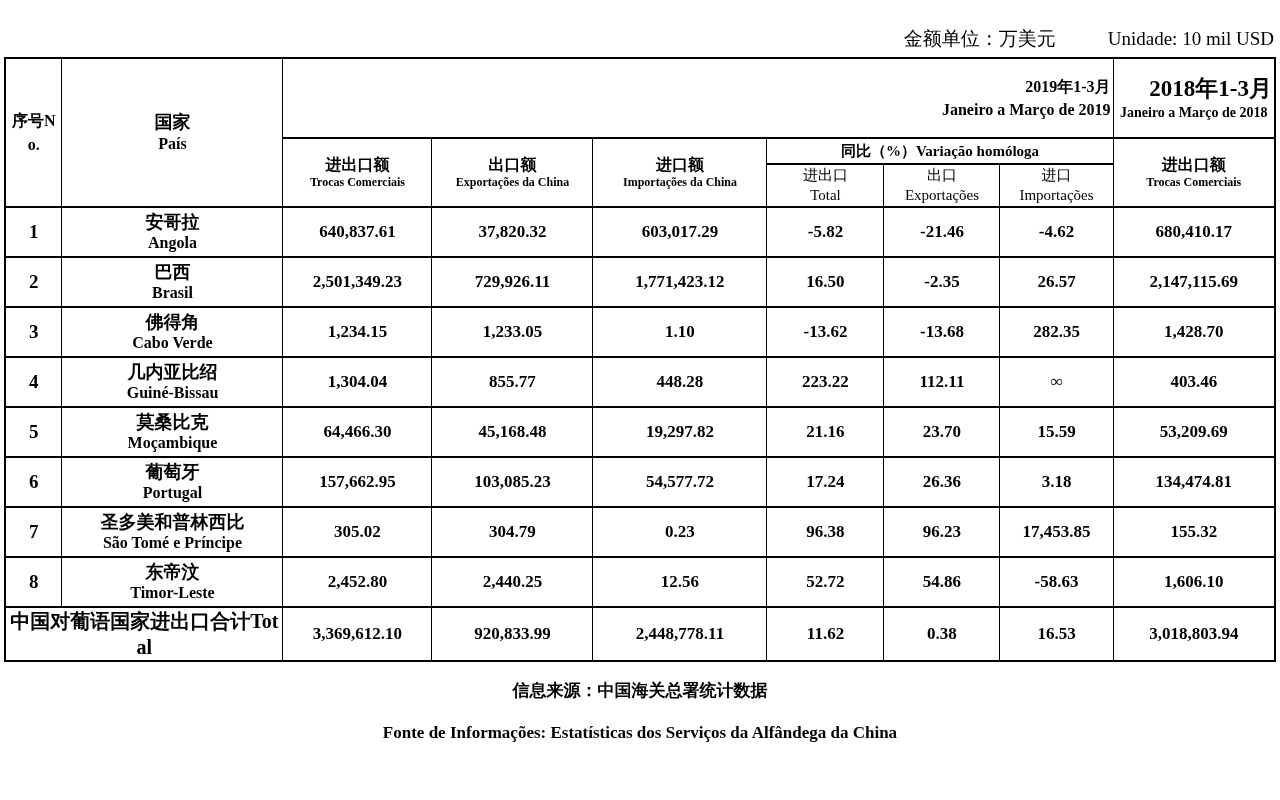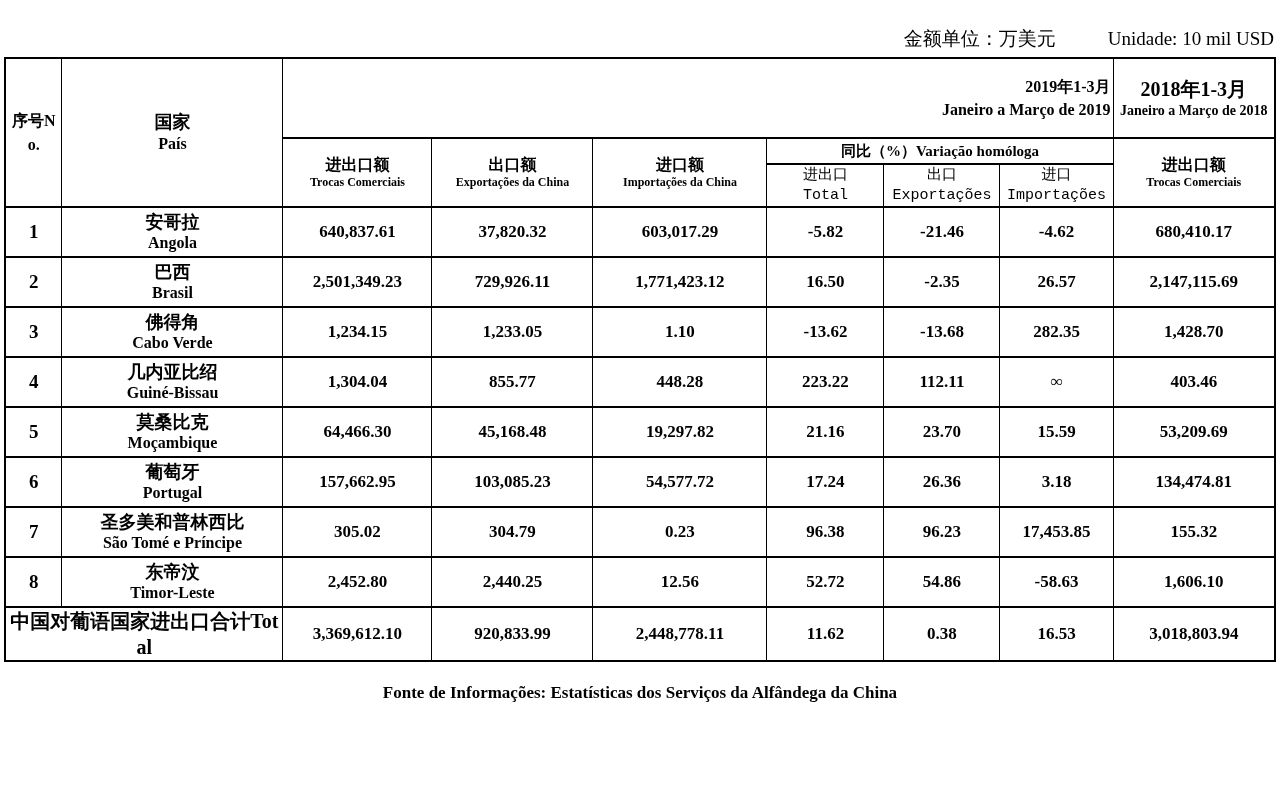--- a/index.html
+++ b/index.html
@@ -50,28 +50,28 @@
   tr.head-c { height: 42px; }
   tbody tr { height: 50px; }
   tr.total-row { height: 53px; }
 
   .zh, .pt { display: block; line-height: 1.25; }
 
   .th-no { font-size: 16px; font-weight: bold; word-break: break-all; line-height: 1.5; padding: 0 3px; }
   .th-country .zh { font-size: 18px; }
   .th-country .pt { font-size: 16px; }
   .th-2019 .zh, .th-2019 .pt { font-size: 16px; line-height: 1.45; text-align: right; }
-  .th-2018 .zh { font-size: 20px; }
+  .th-2018 .zh { font-size: 23px; text-align: right; }
   .th-2018 .pt { font-size: 14px; }
   .th-amt .zh { font-size: 16px; }
   .th-amt .pt { font-size: 12px; }
   .th-yoy { font-size: 15px; }
   .th-yoy-sub { font-weight: normal; }
   .th-yoy-sub .zh, .th-yoy-sub .pt {
-    font-family: Liberation Mono, monospace;
+    font-family: Liberation Serif, serif;
     font-size: 15px; line-height: 1.3;
   }
 
   td.no-cell { font-size: 19px; font-weight: bold; }
   td.country-cell .zh { font-size: 18px; font-weight: bold; }
   td.country-cell .pt { font-size: 16px; font-weight: bold; }
   td.num { font-size: 17px; font-weight: bold; }
   td.total-label {
     font-size: 20px; font-weight: bold;
     word-break: break-all; line-height: 1.3;
@@ -280,15 +280,16 @@
         <td class="num">920,833.99</td>
         <td class="num">2,448,778.11</td>
         <td class="num">11.62</td>
         <td class="num">0.38</td>
         <td class="num">16.53</td>
         <td class="num">3,018,803.94</td>
       </tr>
     </tbody>
   </table>
 
+  <div class="source-zh">信息来源：中国海关总署统计数据</div>
   <div class="source-pt">Fonte de Informações: Estatísticas dos Serviços da Alfândega da China</div>
 
 </div>
 
 </body></html>

